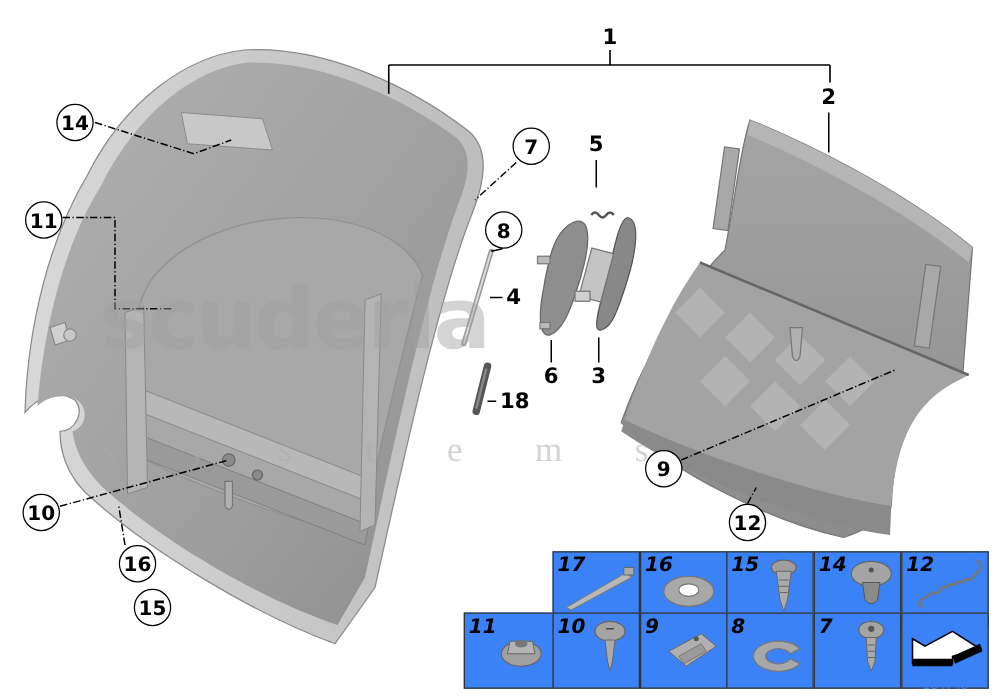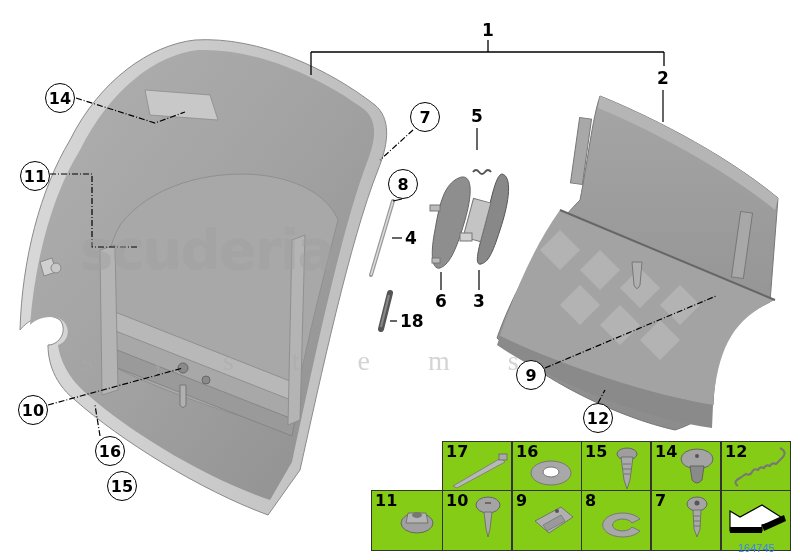--- a/index.html
+++ b/index.html
@@ -1,23 +1,23 @@
 <!DOCTYPE html>
 <html><head>
 <meta charset="utf-8">
 <style>
   html,body{margin:0;padding:0;background:#ffffff;}
   body{width:800px;height:560px;position:relative;overflow:hidden;font-family:"Liberation Sans",sans-serif;}
   #stage{position:absolute;left:0;top:0;width:800px;height:560px;}
   .callout-num{position:absolute;font-family:"DejaVu Sans",sans-serif;font-weight:bold;font-size:17px;color:#000;line-height:1;}
   .circle{position:absolute;width:30px;height:30px;border:1.6px solid #000;border-radius:50%;background:#fff;display:flex;align-items:center;justify-content:center;font-family:"DejaVu Sans",sans-serif;font-weight:bold;font-size:16px;color:#000;box-sizing:border-box;}
-  .watermark-main{position:absolute;left:80px;top:222px;font-family:"DejaVu Sans",sans-serif;font-weight:bold;font-size:56px;color:rgba(160,160,160,0.45);letter-spacing:-2px;line-height:1;}
+  .watermark-main{position:absolute;left:80px;top:222px;font-family:"DejaVu Sans",sans-serif;font-weight:bold;font-size:68px;color:rgba(160,160,160,0.45);letter-spacing:-2px;line-height:1;}
   .watermark-sub{position:absolute;left:82px;top:318px;font-family:Liberation Serif, serif;font-size:28px;color:rgba(170,170,170,0.5);letter-spacing:58px;line-height:1;margin-top:29px;}
   .parts-table{position:absolute;}
-  .cell{position:absolute;width:70px;height:61px;border:1px solid #333;box-sizing:border-box;background:#84cc16;}
+  .cell{position:absolute;width:70px;height:61px;border:1px solid #333;box-sizing:border-box;background:#3b82f6;font-style:italic;}
   .cell-num{position:absolute;left:3px;top:2px;font-family:"DejaVu Sans",sans-serif;font-weight:bold;font-size:16px;color:#000;line-height:1;}
   .cell svg{position:absolute;left:0;top:0;}
   .figure-id{position:absolute;left:738px;top:542px;font-family:"Liberation Sans",sans-serif;font-size:11px;color:#3b82f6;}
 </style>
 </head>
 <body>
 
 <div id="stage">
 
   <svg width="800" height="560" viewBox="0 0 800 560" style="position:absolute;left:0;top:0;">

